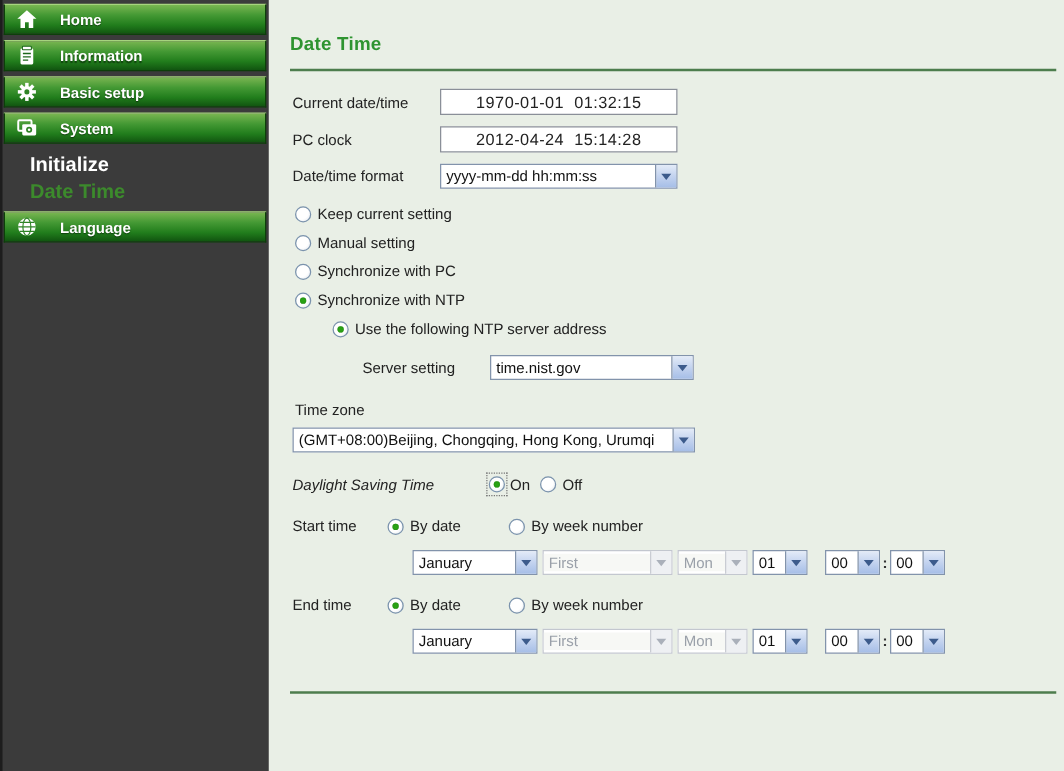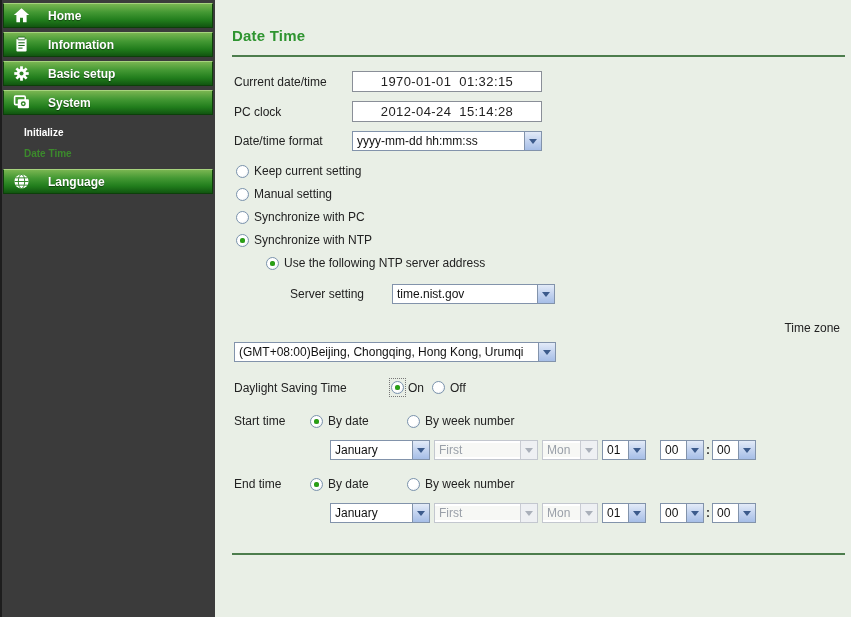--- a/index.html
+++ b/index.html
@@ -22,21 +22,21 @@
     height:25px; margin:0 2px 4px 1px;
     display:flex; align-items:center; gap:18px; padding-left:9px;
     border:1px solid #0d3f0a; border-top-color:#a6d37e;
     background:linear-gradient(180deg,#79b551 0%,#449934 35%,#217d1c 70%,#115510 100%);
     color:#fff; font-weight:bold; font-size:12px;
     text-shadow:0 1px 1px rgba(0,0,0,.5);
     cursor:pointer;
   }
   .nav-item .nicon { width:17px; height:17px; display:flex; flex:none; }
   .submenu { padding:3px 0 5px 22px; }
-  .subitem { font-weight:bold; font-size:10px; line-height:21px; color:#fff; cursor:pointer; }
+  .subitem { font-weight:bold; font-size:16px; line-height:21px; color:#fff; cursor:pointer; }
   .subitem.active { color:#3c8a2c; }
 
   
   .main { margin-left:215px; padding:27px 0 0 17px; width:636px; }
   .page-title { color:#2e9430; font-size:15px; font-weight:bold; letter-spacing:.2px; margin-bottom:11px; }
   .rule { height:2px; width:613px; background:#4d7d4d; }
   .rule.top { margin-bottom:14px; }
   .rule.bottom { margin-top:30px; }
 
   .frow { display:flex; align-items:center; margin:0 0 9px 2px; }
@@ -70,23 +70,23 @@
     border-radius:50%; background:#2aa315; box-shadow:0 0 1px #18700b inset;
   }
   .rlbl { margin-left:5px; cursor:default; }
   .rrow { display:flex; align-items:center; height:14px; margin:9px 0 9px 4px; }
   .rrow.lvl1 { margin-left:34px; }
   .focus-box { border:1px dotted #777; padding:2px 1px; display:inline-flex; }
 
   .srvrow { display:flex; align-items:center; margin:14px 0 10px 58px; }
   .srvrow .lbl { width:102px; flex:none; }
 
-  .tzlabel { margin:17px 11px 7px 4px;text-align:right; }
+  .tzlabel { margin:17px 11px 7px 4px; }
   .dstrow { display:flex; align-items:center; margin:16px 0 0 2px; }
-  .dstrow .lbl { width:155px; flex:none; }
+  .dstrow .lbl { width:155px; flex:none;font-style:italic; }
   .dstrow .gap { width:8px; }
 
   .timerow { display:flex; align-items:center; margin:17px 0 0 2px; height:14px; }
   .timerow .lbl { width:76px; flex:none; }
   .timerow .opt1 { display:flex; align-items:center; width:97px; }
   .timerow .opt2 { display:flex; align-items:flex-end; }
   .selrow { display:flex; align-items:center; margin:12px 0 0 98px; }
   .selrow .g4 { width:4px; } .selrow .g14 { width:14px; }
   .colon { padding:0 2px; font-weight:bold; color:#333; }
 

